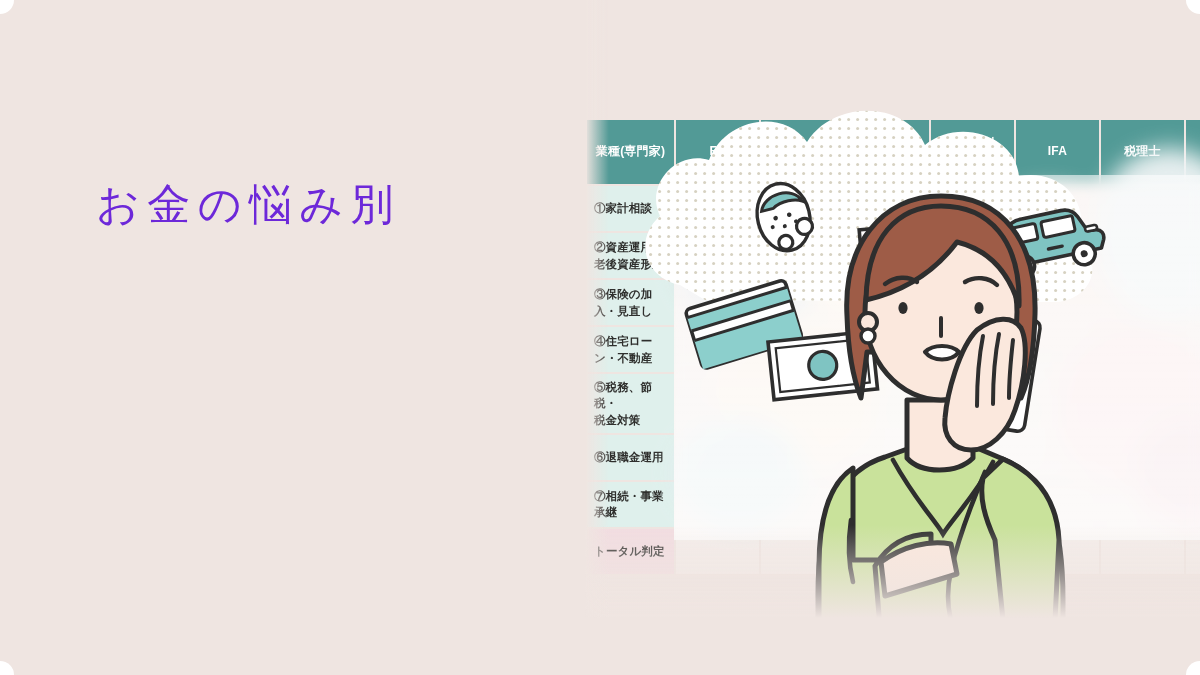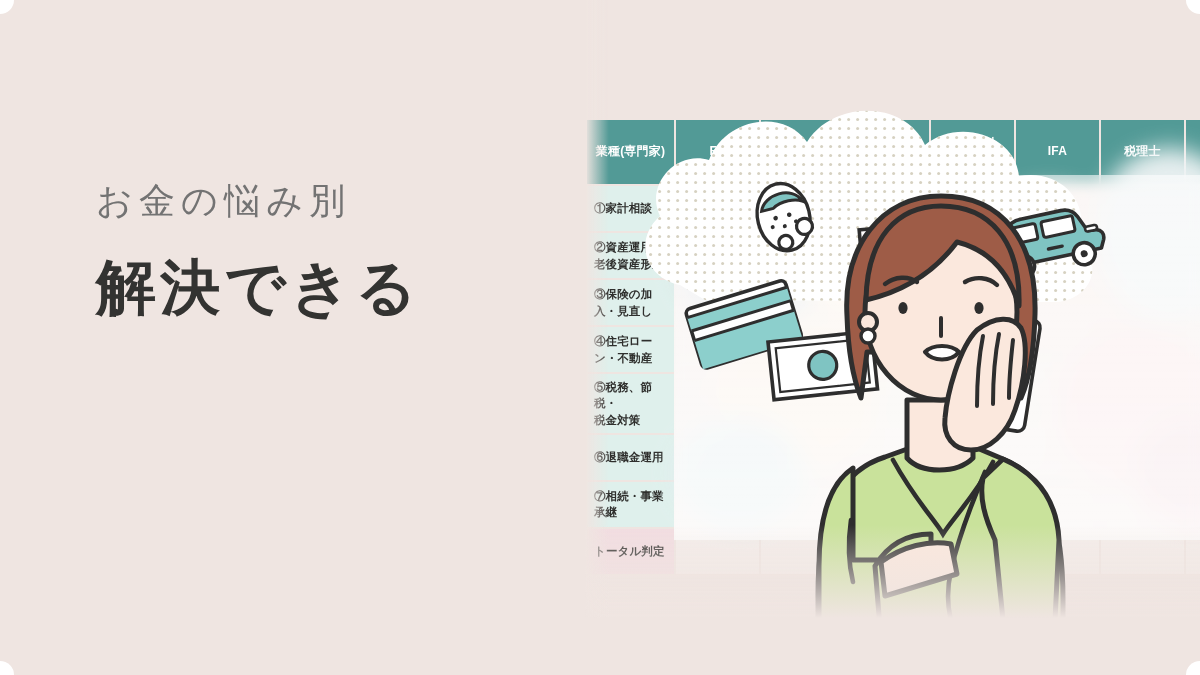--- a/index.html
+++ b/index.html
@@ -18,23 +18,23 @@
   .corner.br { bottom:0; right:0; border-top-left-radius:14px; }
 
   
   .copy {
     position:absolute;
     left:96px; top:178px;
     width:470px;
     z-index:20;
   }
   .kicker {
-    font-size:36px;
+    font-size:43px;
     letter-spacing:.17em;
-    color:#737373;
+    color:#6d28d9;
     font-weight:300;
     line-height:1.25;
     white-space:nowrap;
   }
   .headline {
     margin-top:22px;
     font-size:60px;
     font-weight:700;
     color:#333331;
     line-height:1.42;
@@ -131,21 +131,20 @@
     position:absolute; left:0; top:0; width:24px; height:675px;
     background:linear-gradient(90deg,rgba(239,229,225,1),rgba(239,229,225,0));
     z-index:30; pointer-events:none;
   }
 </style>
 </head>
 <body>
 
 <div class="copy">
   <div class="kicker">お金の悩み別</div>
-  <div class="headline">解決できる</div>
 </div>
 
 <div class="panel">
 
   <div class="body-blur">
     <div class="blob" style="left:0;top:60px;width:150px;height:150px;background:#dfe6ea;"></div>
     <div class="blob" style="left:120px;top:40px;width:180px;height:170px;background:#fdf3e6;"></div>
     <div class="blob" style="left:290px;top:70px;width:170px;height:160px;background:#f7ece9;"></div>
     <div class="blob" style="left:420px;top:30px;width:150px;height:170px;background:#eef3f4;"></div>
     <div class="blob" style="left:40px;top:200px;width:170px;height:150px;background:#fbf0e4;"></div>

